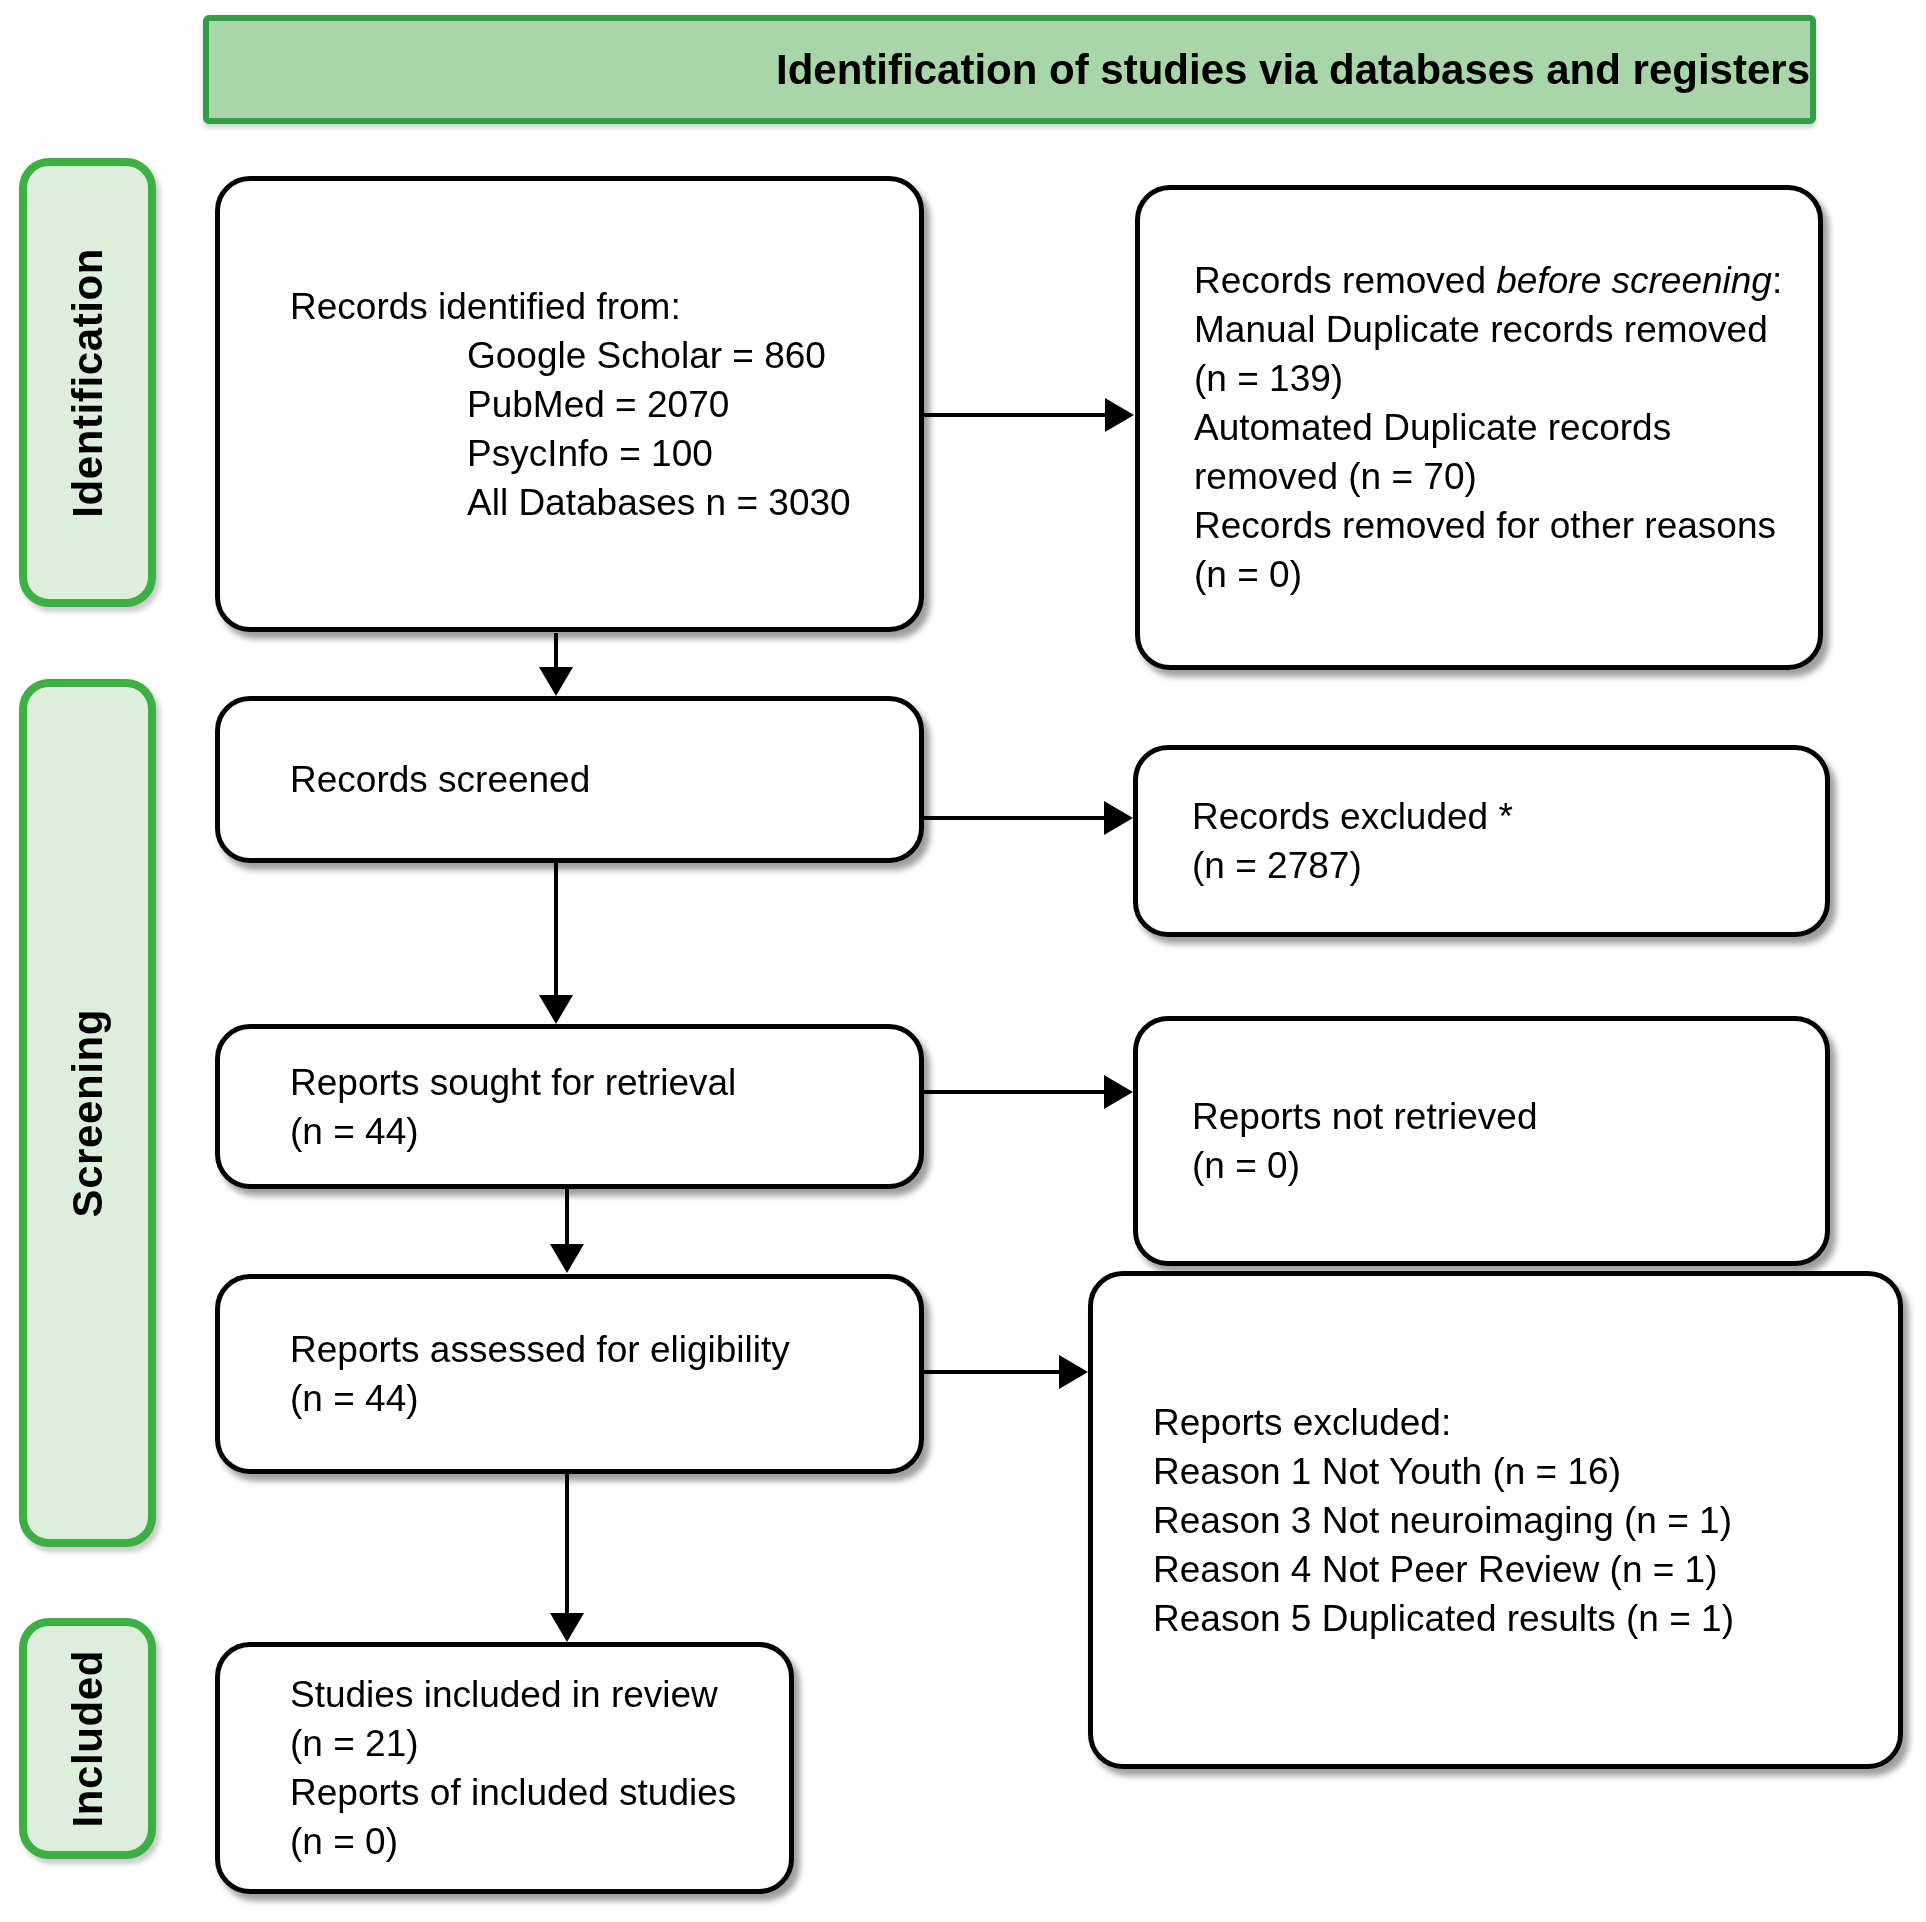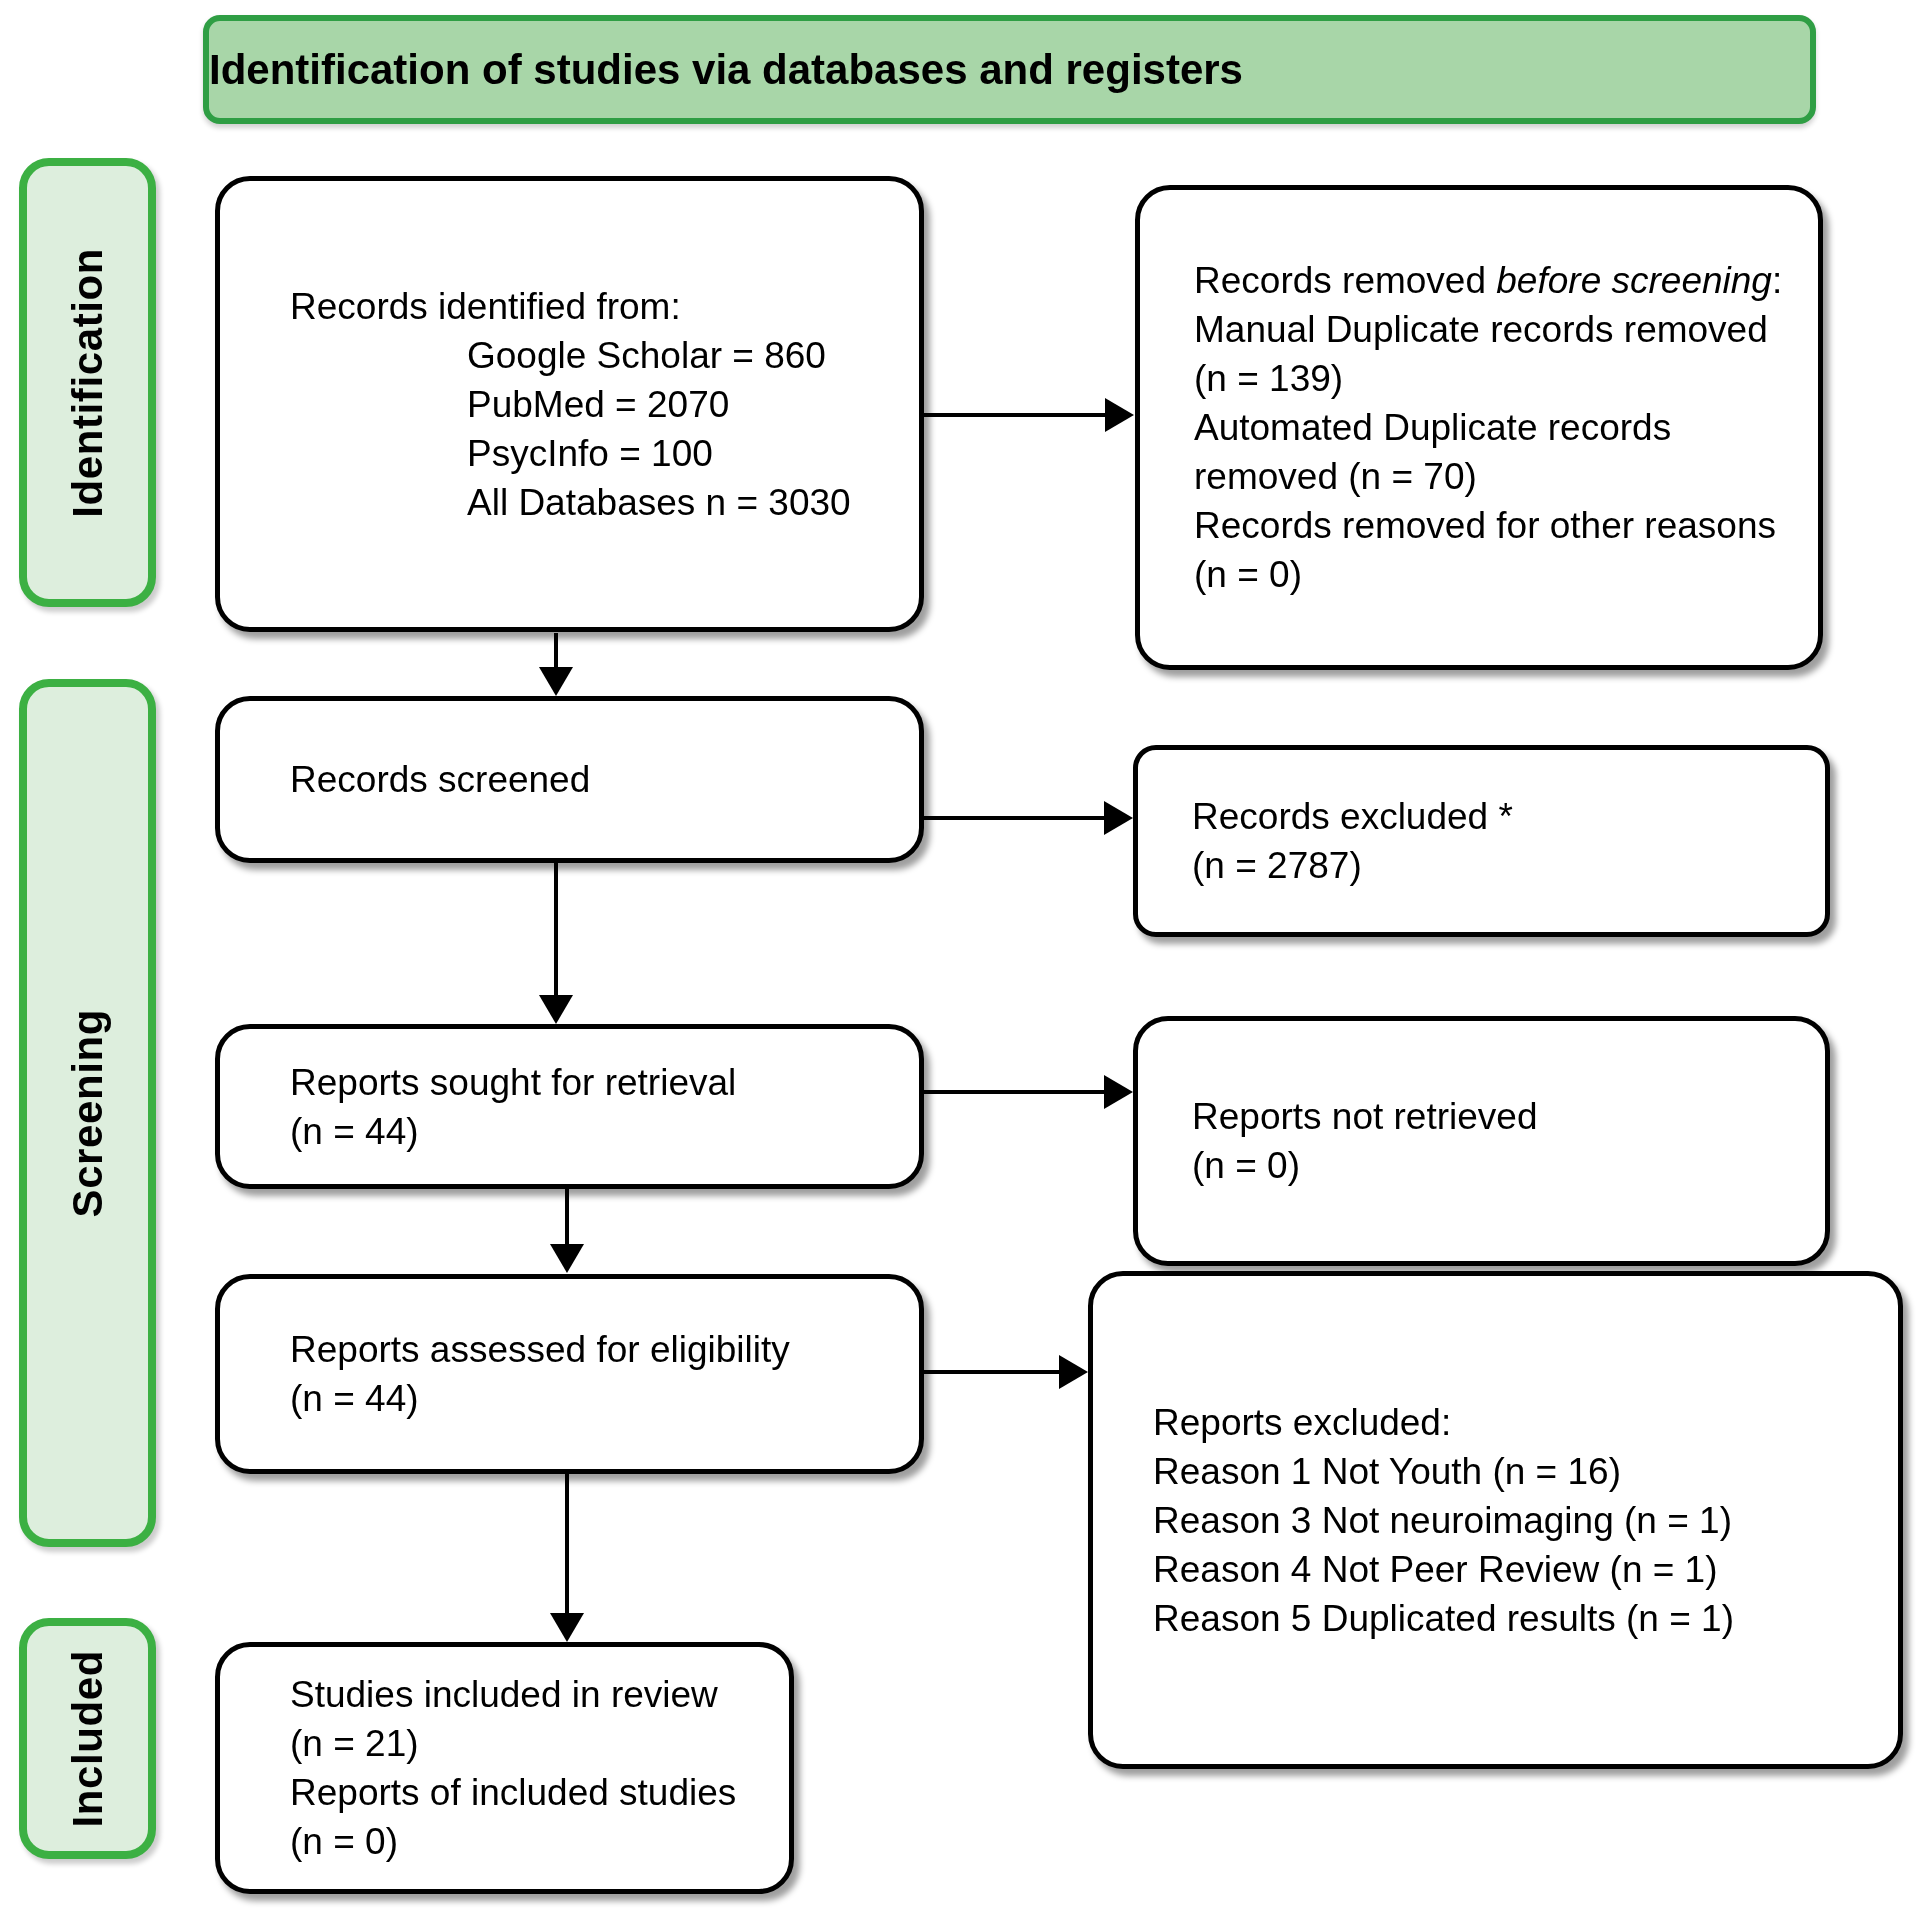--- a/index.html
+++ b/index.html
@@ -17,22 +17,22 @@
     font-family:"Liberation Sans","DejaVu Sans",sans-serif;
     color:#000;
   }
   .page{position:relative;width:1926px;height:1922px;overflow:hidden;}
 
   
   .banner{
     position:absolute;left:203px;top:15px;width:1613px;height:109px;
     background:var(--header-fill);
     border:6.3px solid var(--header-border);
-    border-radius:17px;
-    display:flex;align-items:center;justify-content:flex-start;
+    border-radius:6px;
+    display:flex;align-items:center;justify-content:flex-end;
     box-shadow:0 3.8px 5px rgba(0,0,0,0.18);
   }
   .banner .txt{font-size:42px;font-weight:bold;}
 
   
   .stage{
     position:absolute;left:19px;width:137px;
     background:var(--sidebar-fill);
     border:8.2px solid var(--sidebar-border);
     border-radius:30px;
@@ -57,21 +57,21 @@
     border:5.7px solid var(--box-border);
     border-radius:35px;
     box-shadow:5.7px 7px 6.3px rgba(0,0,0,0.38);
     display:flex;flex-direction:column;justify-content:center;
     font-size:37px;line-height:49px;
   }
   .box .inner{width:100%;}
   .box.b-identified   {left:215px; top:176px;  width:709px; height:456px; padding:12.7px 25px 12.7px 70px;}
   .box.b-removed      {left:1135px;top:185px;  width:688px; height:485px; padding:12.7px 28.5px 12.7px 54px;}
   .box.b-screened     {left:215px; top:696px; width:709px; height:167px; padding:6.3px 25px 6.3px 70px;}
-  .box.b-excluded     {left:1133px;top:745px; width:697px; height:192px; padding:6.3px 28.5px 6.3px 54px;border-radius:23px;}
+  .box.b-excluded     {left:1133px;top:745px; width:697px; height:192px; padding:6.3px 28.5px 6.3px 54px;}
   .box.b-sought       {left:215px; top:1024px; width:709px; height:165px; padding:6.3px 25px 6.3px 70px;}
   .box.b-notretrieved {left:1133px;top:1016px; width:697px; height:250px; padding:6.3px 28.5px 6.3px 54px;}
   .box.b-assessed     {left:215px; top:1274px; width:709px; height:200px; padding:6.3px 19px 6.3px 70px;}
   .box.b-reportsexcl  {left:1088px;top:1271px; width:815px; height:498px; padding:12.7px 25px 12.7px 60px;}
   .box.b-included     {left:215px; top:1642px; width:579px; height:252px; padding:6.3px 25px 6.3px 70px;}
   .indent{margin-left:177px;}
   em{font-style:italic;}
 
   
   .varrow{position:absolute;width:4.4px;background:var(--arrow-color);}

